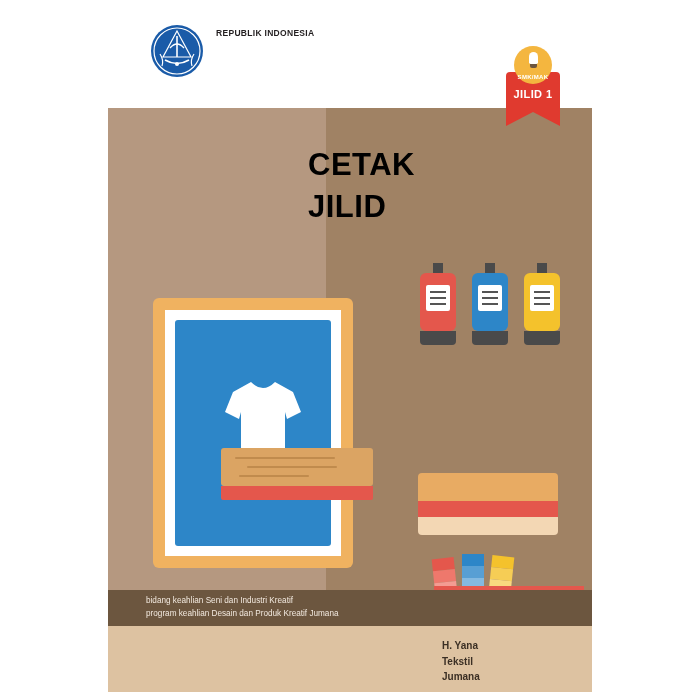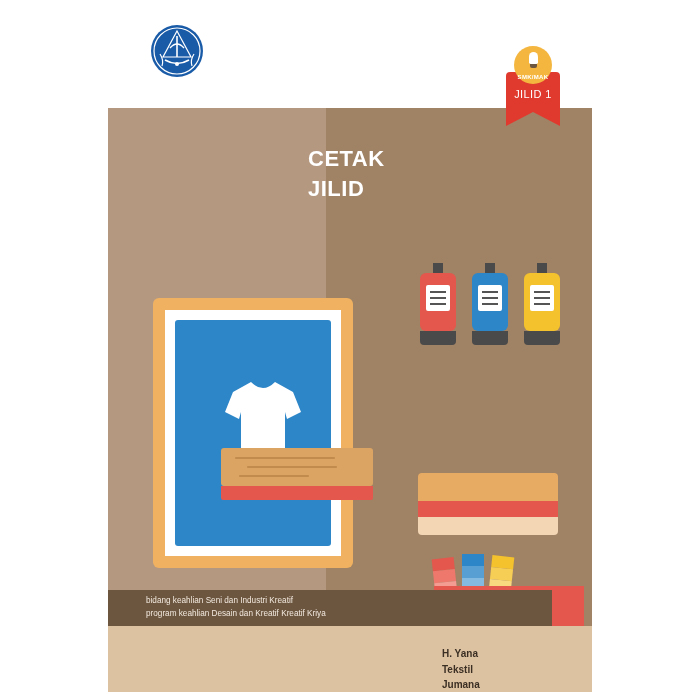--- a/index.html
+++ b/index.html
@@ -84,39 +84,39 @@
     left: 0;
     bottom: 0;
     width: 484px;
     height: 66px;
     background: #ddc2a1;
   }
   .bottom-dark {
     position: absolute;
     left: 0;
     bottom: 66px;
-    width: 444px;
+    width: 484px;
     height: 36px;
     background: #6c563f;
   }
   .bottom-dark .caption {
     position: absolute;
     left: 38px;
     top: 5px;
     font-size: 8.2px;
     color: #f2e9df;
     line-height: 1.55;
   }
   
   .title {
     position: absolute;
     left: 200px;
     top: 36px;
-    color: #ffffff;
-    font-size: 22px;
+    color: #000000;
+    font-size: 31px;
     font-weight: bold;
     letter-spacing: 0.5px;
     line-height: 1.35;
   }
   
   .badge {
     position: absolute;
     left: 390px;
     top: 38px;
     width: 70px;
@@ -178,21 +178,21 @@
     color: #ffffff;
     letter-spacing: 0.3px;
   }
   .badge .jilid {
     position: absolute;
     left: 0;
     top: 42px;
     width: 70px;
     text-align: center;
     font-size: 11px;
-    font-weight: normal;
+    font-weight: bold;
     color: #ffffff;
     letter-spacing: 0.4px;
   }
   
   .frame-outer {
     position: absolute;
     left: 45px;
     top: 190px;
     width: 200px;
     height: 270px;
@@ -372,21 +372,20 @@
     line-height: 1.15;
   }
   .authors {
     position: absolute;
     left: 334px;
     top: 530px;
     font-size: 10px;
     color: #3b2f24;
     line-height: 1.55;
     font-weight: bold;
-    margin-top: 8px;
   }
 </style>
 </head>
 <body>
 
 <div class="page">
   <div class="cover">
 
     <div class="header">
       <div class="logo">
@@ -396,20 +395,21 @@
           <path d="M27 7 L41 33 L13 33 Z" fill="#1a5ba8" stroke="#ffffff" stroke-width="1.2"></path>
           <path d="M27 12 L27 33" stroke="#ffffff" stroke-width="1.6"></path>
           <path d="M20 24 q7 -8 14 0" stroke="#ffffff" stroke-width="1.4" fill="none"></path>
           <path d="M15 36 q12 7 24 0" stroke="#ffffff" stroke-width="1.6" fill="none"></path>
           <circle cx="27" cy="40" r="2" fill="#ffffff"></circle>
           <path d="M10 30 q4 6 2 12" stroke="#ffffff" stroke-width="1.2" fill="none"></path>
           <path d="M44 30 q-4 6 -2 12" stroke="#ffffff" stroke-width="1.2" fill="none"></path>
         </svg>
       </div>
       <div class="header-text">
+        <div>REPUBLIK INDONESIA</div>
       </div>
     </div>
 
     <div class="body-brown">
       <div class="left-panel"></div>
 
       <div class="title">
         <div>CETAK</div>
         <div>JILID</div>
       </div>
@@ -501,21 +501,21 @@
         <div class="k-label">KOMPETENSI KEAHLIAN:</div>
         <div class="k-value">
           <div>Kriya Kreatif Batik</div>
           <div>dan Tekstil</div>
         </div>
       </div>
 
       <div class="bottom-dark">
         <div class="caption">
           <div>bidang keahlian Seni dan Industri Kreatif</div>
-          <div>program keahlian Desain dan Kreatif Kreatif Kriya</div>
+          <div>program keahlian Desain dan Produk Kreatif Jumana</div>
         </div>
       </div>
 
       <div class="bottom-tan"></div>
 
       <div class="authors">
         <div>H. Yana</div>
         <div>Tekstil</div>
         <div>Jumana</div>
       </div>

